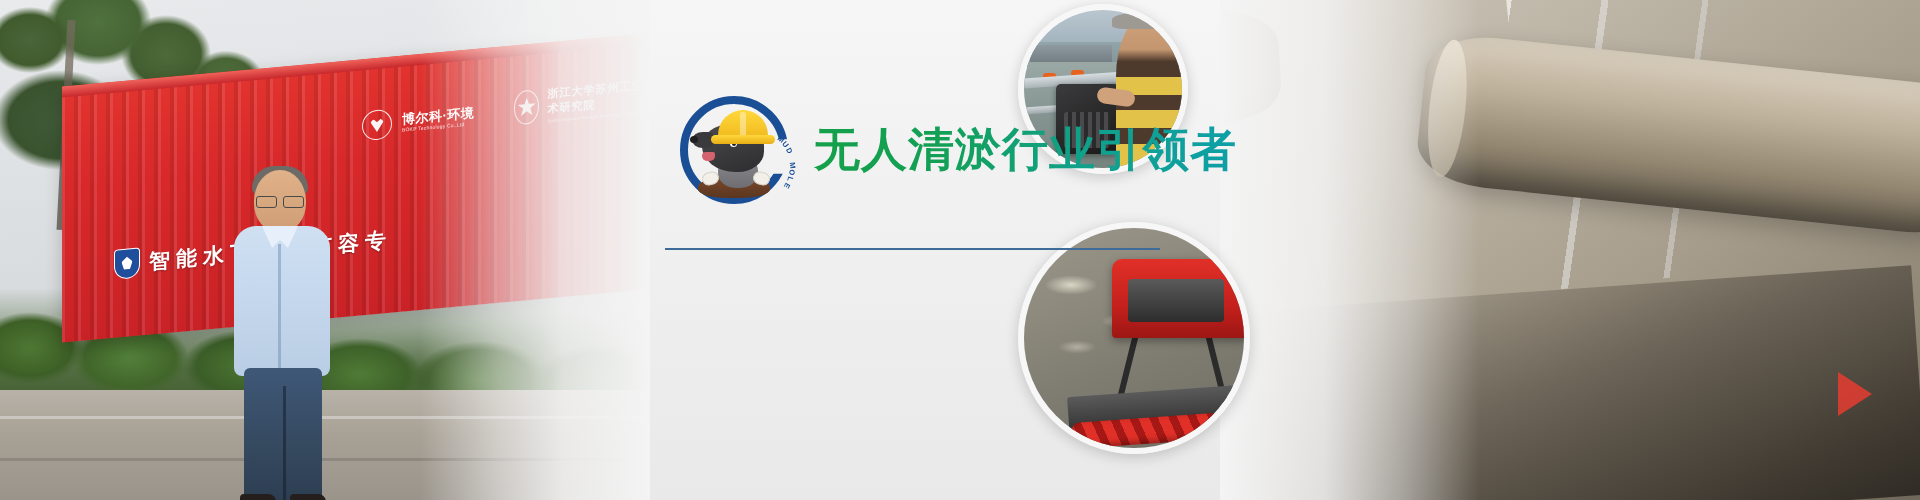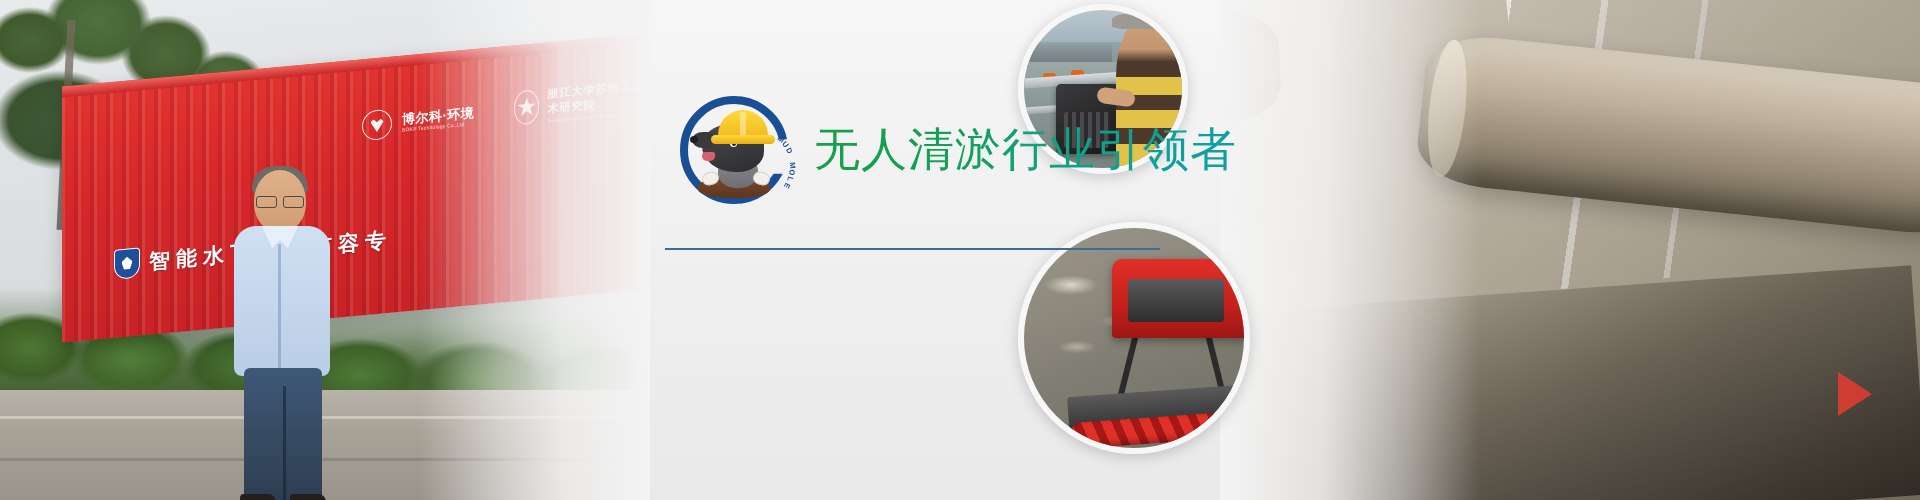--- a/index.html
+++ b/index.html
@@ -230,21 +230,21 @@
     border-radius:4px 2px 5px 5px; z-index:4; }
   .mole-body { position:absolute; left:22px; top:44px; width:40px; height:34px;
     background:linear-gradient(180deg,#8d8c90,#6e6d72); border-radius:50% 50% 44% 44%; z-index:2; }
   .mole-paw { position:absolute; width:17px; height:13px; background:#f3f0ea;
     border-radius:7px; z-index:5; border:1px solid #d8d3c9; }
   .mole-paw.l { left:6px; top:62px; transform:rotate(-16deg); }
   .mole-paw.r { right:2px; top:62px; transform:rotate(16deg); }
   .mole-dirt { position:absolute; left:2px; top:66px; width:72px; height:22px;
     background:linear-gradient(180deg,#7a4a2a,#5b3620); border-radius:50% 50% 40% 40%; z-index:1; }
 
-  .headline { font-size:46px; font-weight:400; letter-spacing:1px; white-space:nowrap;
+  .headline { font-size:46px; font-weight:700; letter-spacing:1px; white-space:nowrap;
     background:linear-gradient(90deg,#15a04a 0%,#13a056 30%,#10a189 62%,#0e9fa8 100%);
     -webkit-background-clip:text; background-clip:text; color:transparent;
     font-family:"DejaVu Sans","Liberation Sans",sans-serif; }
 
   .divider { position:absolute; left:665px; top:248px; width:495px; height:1.6px;
     background:#3f6b99; }
 </style>
 </head>
 <body>
 

